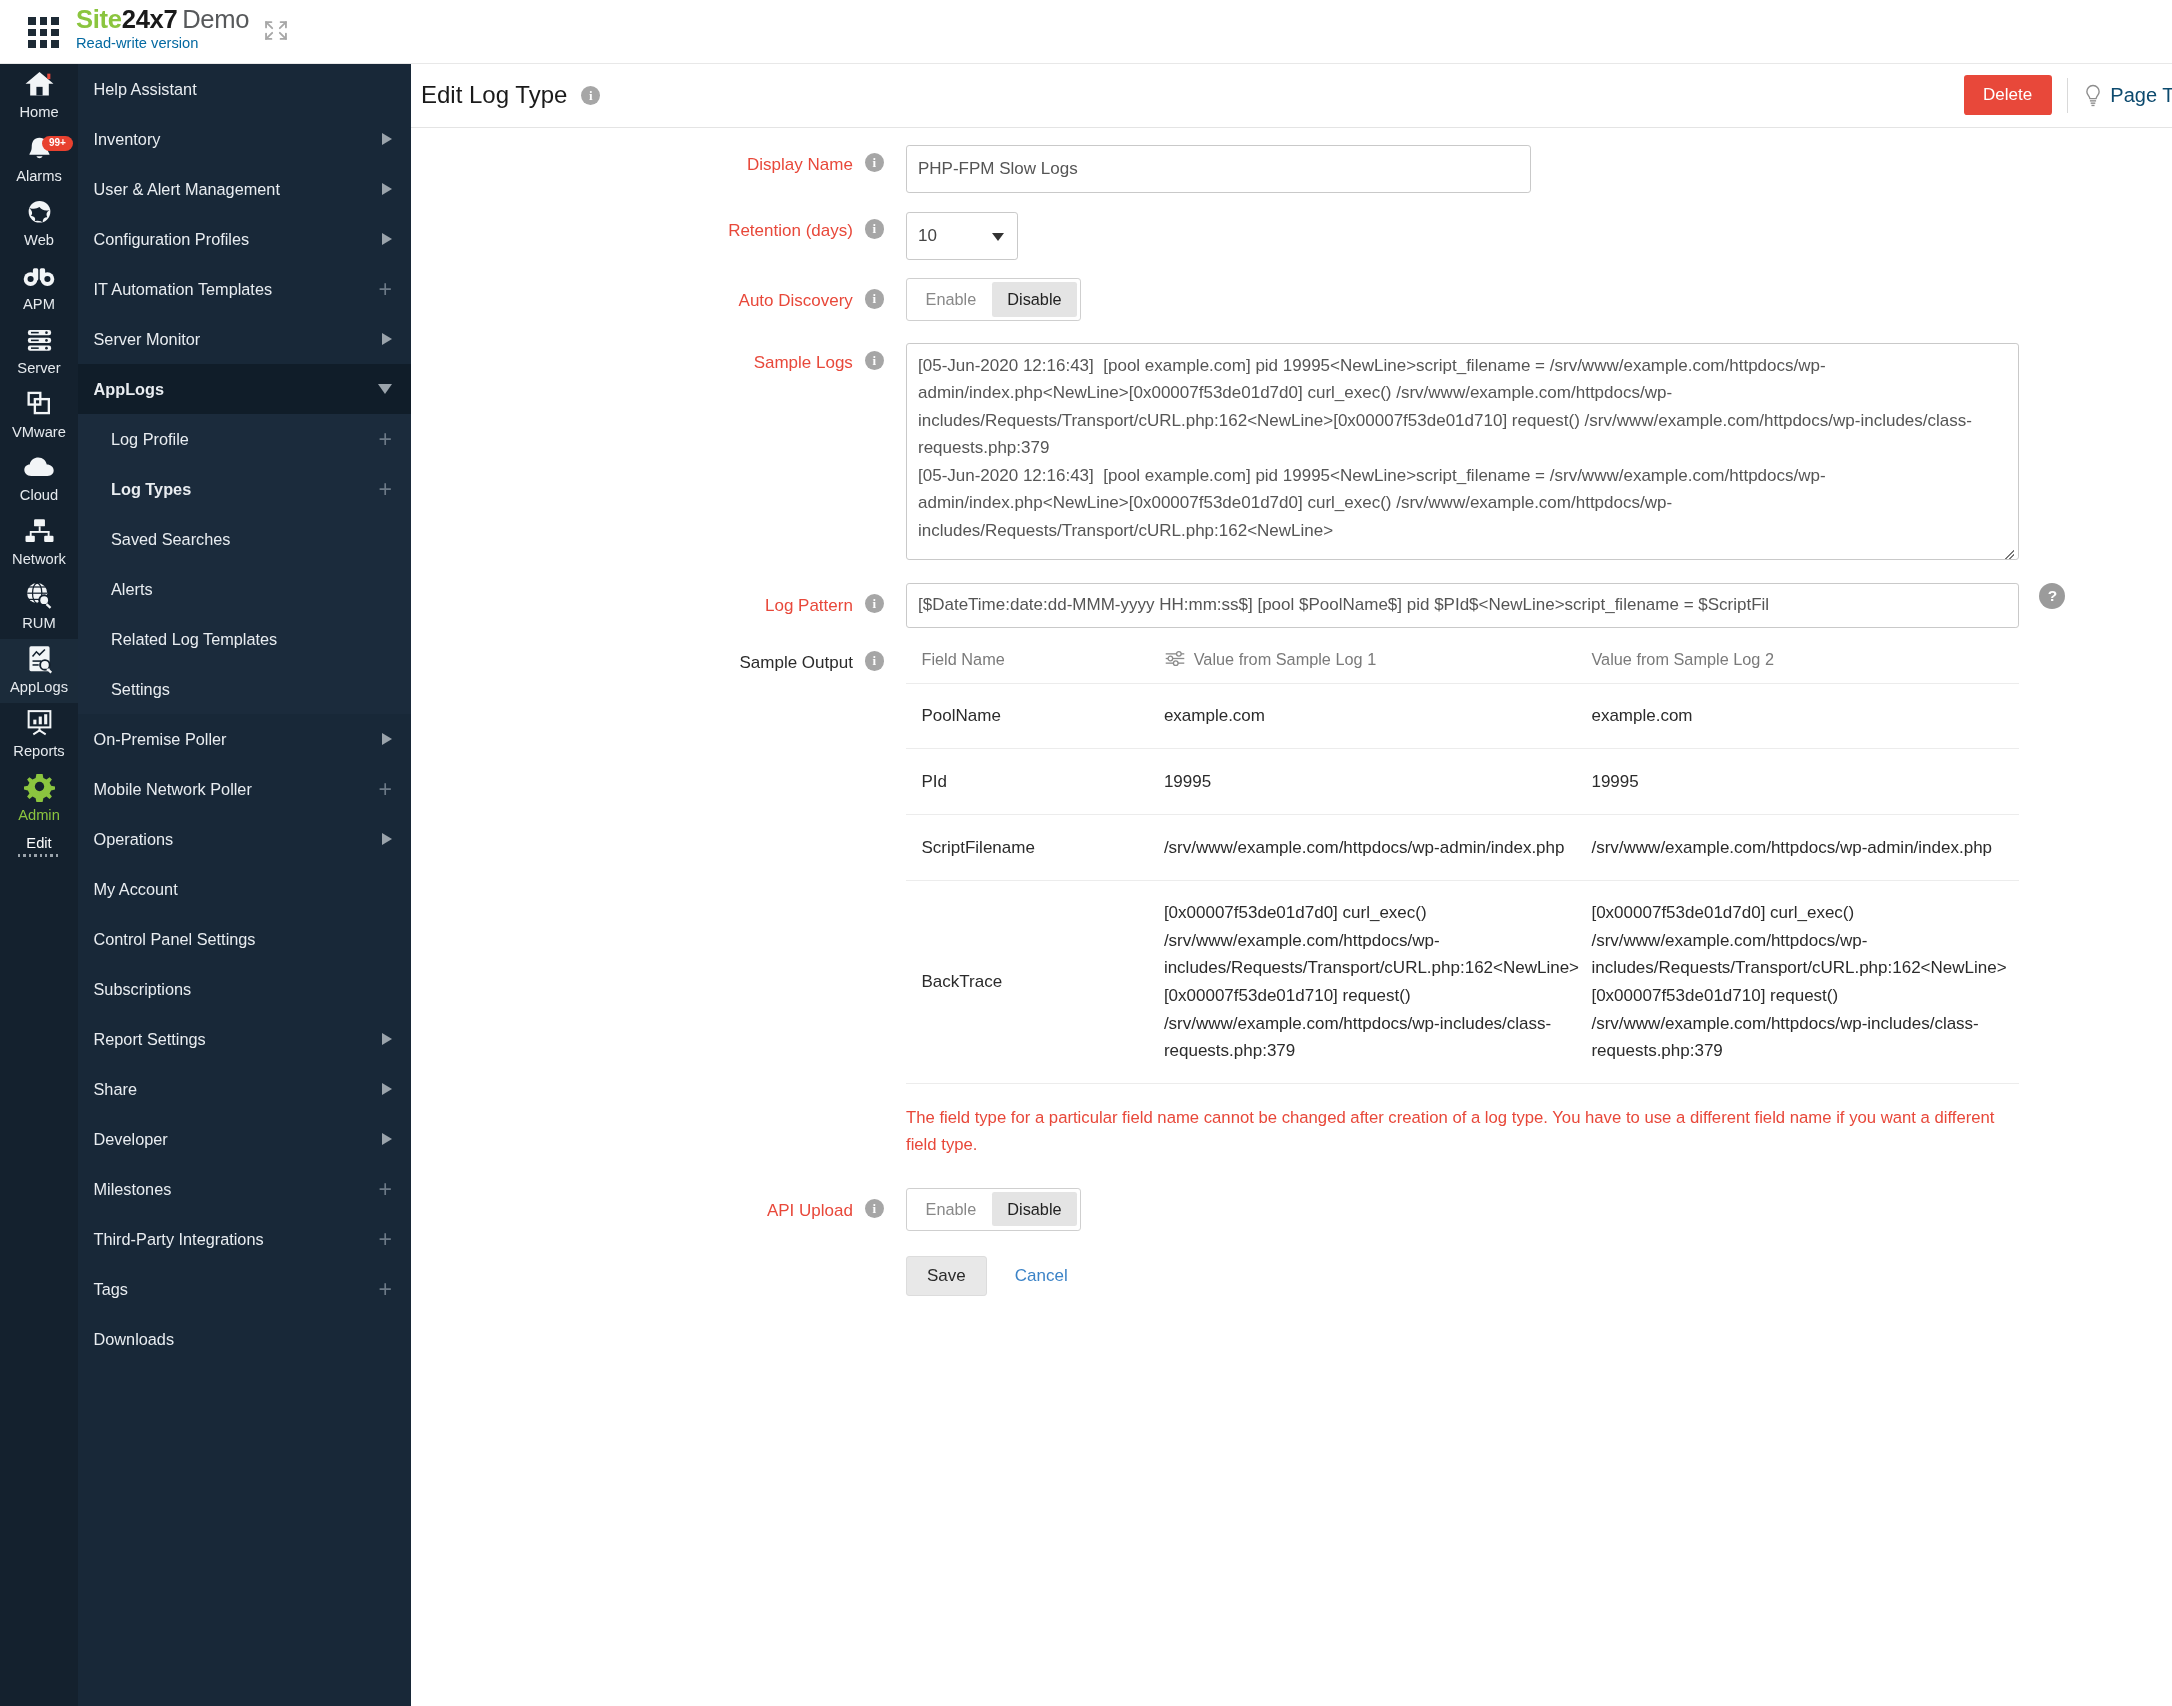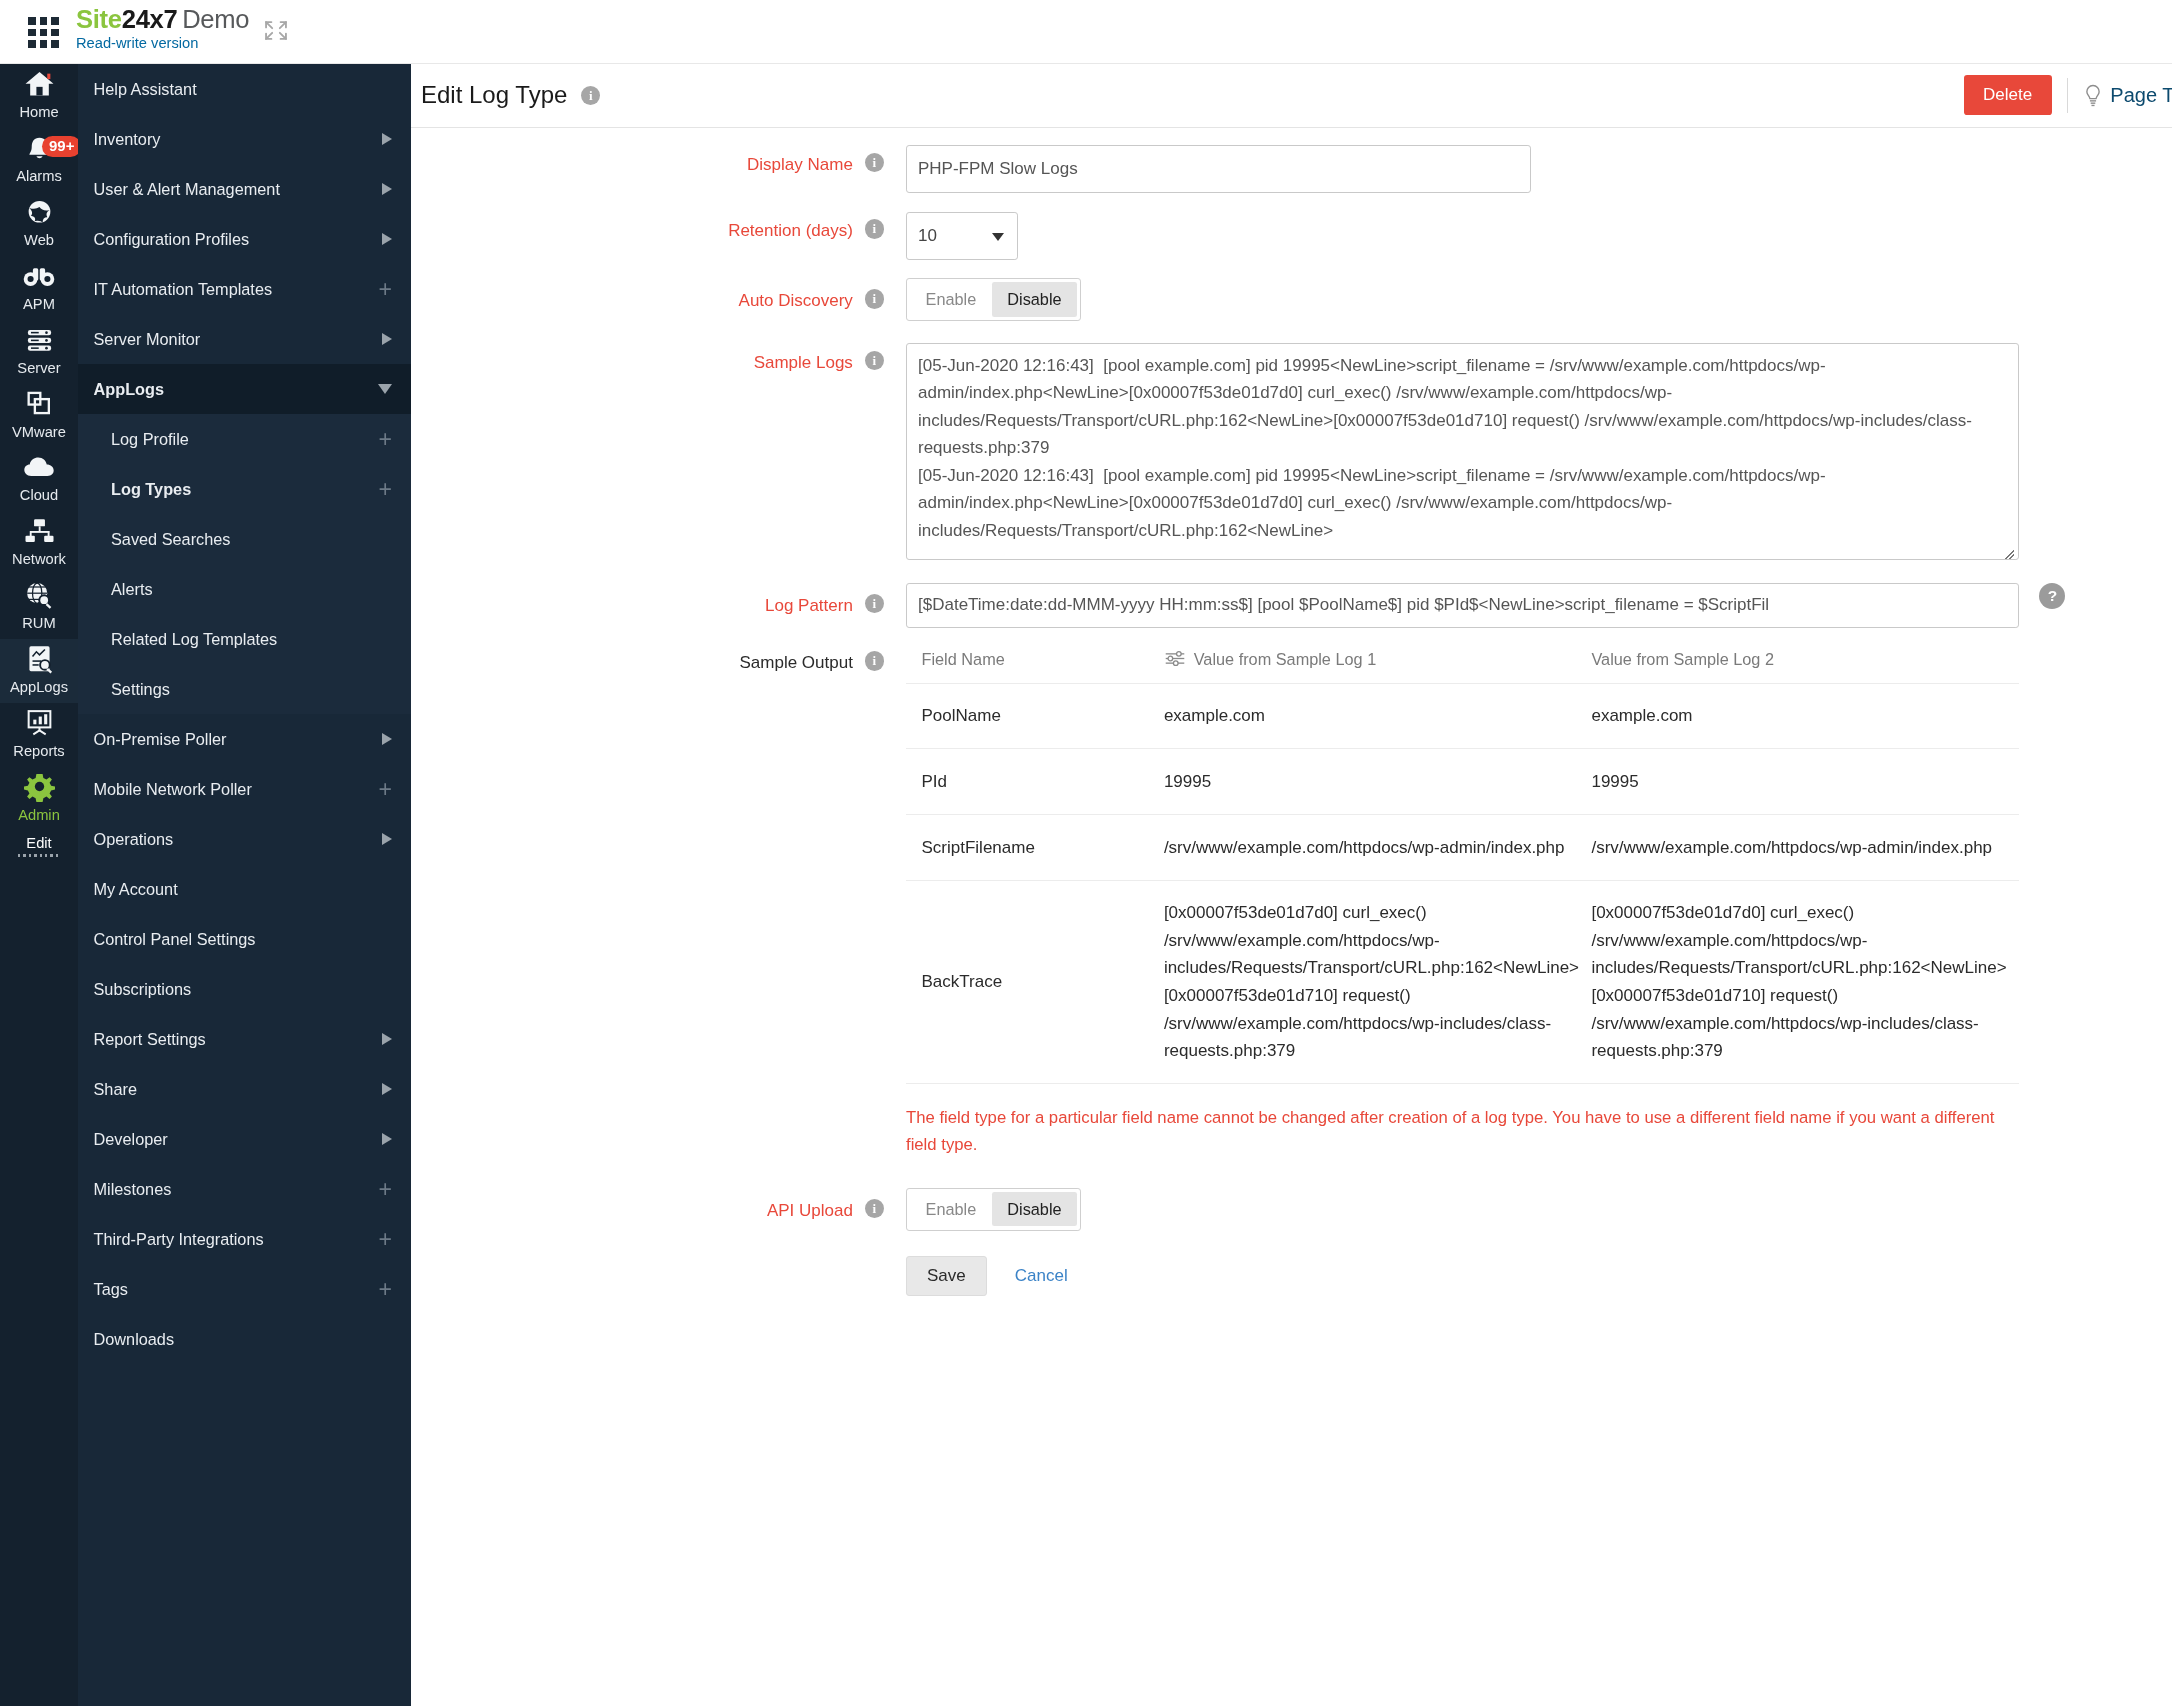--- a/index.html
+++ b/index.html
@@ -37,21 +37,21 @@
     background: #14212e;
   }
   .rail-item { position: relative; width: 78px; text-align: center; padding-top: 3px;
     padding-bottom: 7.8px; color: #dfe4e8; }
   .rail-item .ico { height: 34px; display:flex; align-items:center; justify-content:center; }
   .rail-item .lbl { font-size: 14.7px; margin-top: 3.1px; color: #e6eaee; }
   .rail-item.active .lbl { color: #8bc53f; }
   .rail-item.selected { background: #1b2b3a; }
   .badge99 {
     position: absolute; left: 42px; top: 7.8px; background: #e8412f; color: #fff;
-    border-radius: 11px; padding: 1.6px 7px 2.3px; font-size: 15px; font-weight: 700;
+    border-radius: 11px; padding: 1.6px 7px 2.3px; font-size: 10px; font-weight: 700;
     line-height: 1.15;
   }
   .rail-edit { text-align:center; color:#ffffff; font-size:14.7px; padding-top: 4.7px;}
   .rail-edit .dots { margin: 3.1px auto 0; width: 42px; height: 2.3px;
      background: repeating-linear-gradient(to right,#9aa3ab 0 2.3px,transparent 2.3px 5.4px); }
 
   
   .sidemenu {
     position: absolute; left: 78px; top: 64px; width: 334px; height: 1643px;
     background: #182838;

